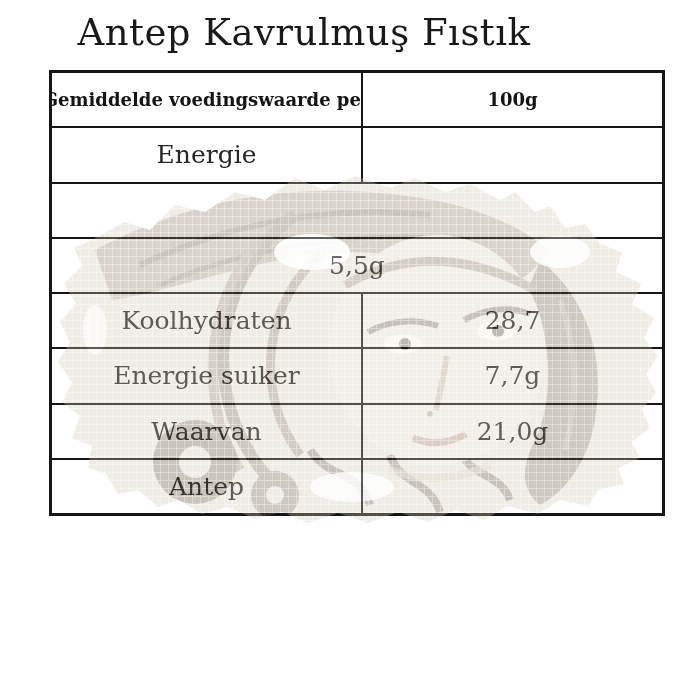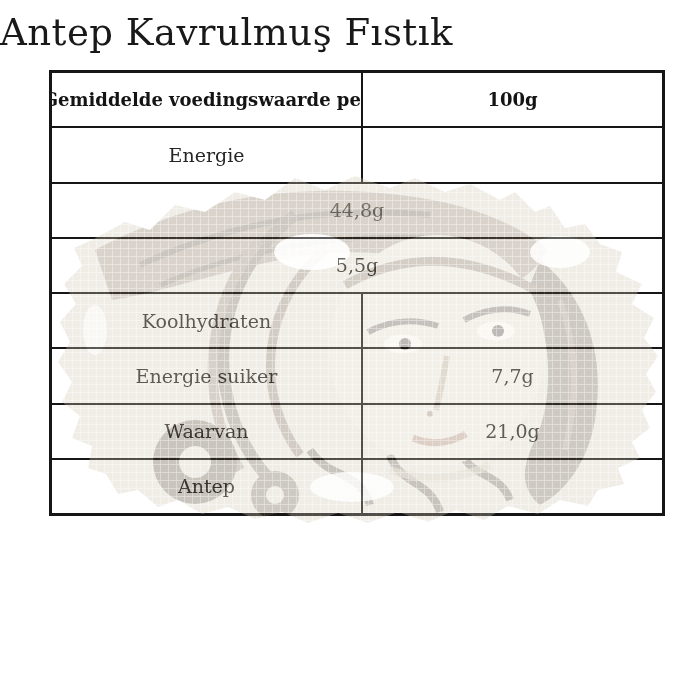--- a/index.html
+++ b/index.html
@@ -14,21 +14,21 @@
     height: 700px;
     background: #ffffff;
     overflow: hidden;
   }
   .title {
     position: absolute;
     top: 11px;
     left: 0;
     width: 608px;
     margin: 0;
-    text-align: left;
+    text-align: center;
     font-size: 37px;
     font-weight: 500;
     letter-spacing: 0.5px;
     color: #191919;
   }
   .ntable {
     position: absolute;
     left: 49px;
     top: 70px;
     width: 616px;
@@ -43,21 +43,21 @@
     flex: 1;
     display: flex;
     border-top: 2px solid #161616;
     min-height: 0;
   }
   .row:first-child { border-top: none; }
   .cell {
     display: flex;
     align-items: center;
     justify-content: center;
-    font-size: 19px;
+    font-size: 25px;
     color: #262626;
     box-sizing: border-box;
     overflow: hidden;
     white-space: nowrap;
   }
   .cell.label {
     width: 311px;
     border-right: 2px solid #161616;
   }
   .cell.value { flex: 1; }
@@ -85,27 +85,27 @@
 
   <div class="ntable">
     <div class="row header">
       <div class="cell label">Gemiddelde voedingswaarde per</div>
       <div class="cell value">100g</div>
     </div>
     <div class="row">
       <div class="cell label">Energie</div>
     </div>
     <div class="row muted">
-      <div class="cell value">44,8g</div>
     </div>
     <div class="row">
       <div class="cell value">5,5g</div>
     </div>
     <div class="row">
       <div class="cell label">Koolhydraten</div>
+      <div class="cell value">28,7</div>
     </div>
     <div class="row">
       <div class="cell label">Energie suiker</div>
       <div class="cell value">7,7g</div>
     </div>
     <div class="row">
       <div class="cell label">Waarvan</div>
       <div class="cell value">21,0g</div>
     </div>
     <div class="row">

